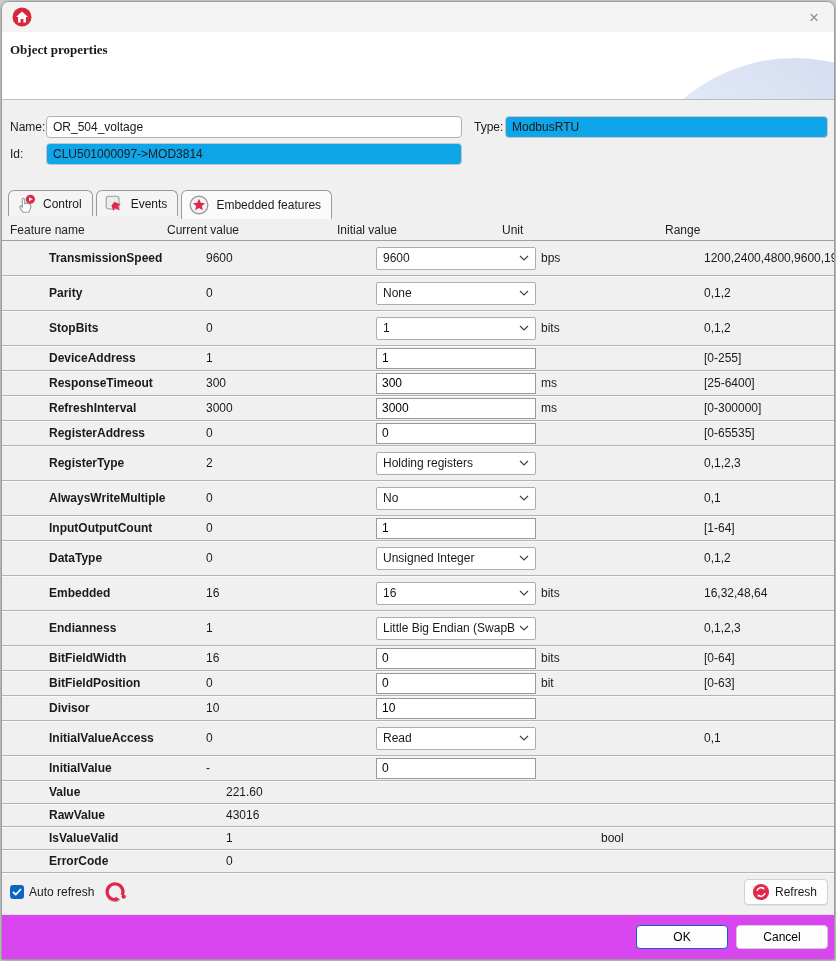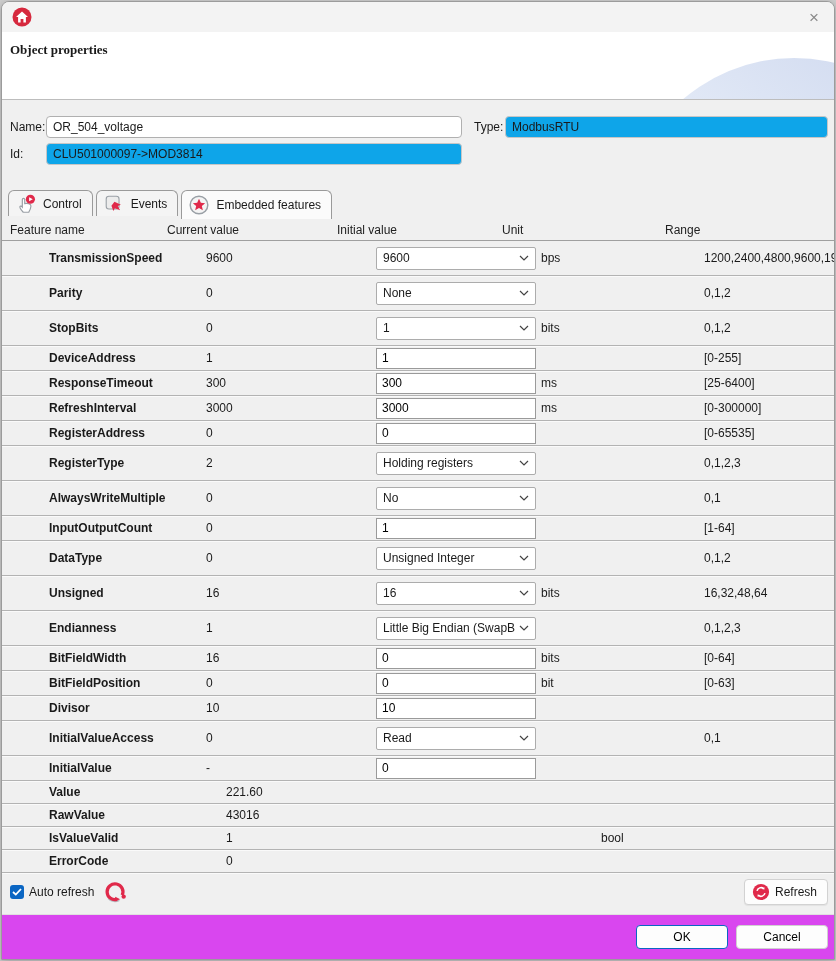--- a/index.html
+++ b/index.html
@@ -303,21 +303,21 @@
               <polyline points="1,1 5,5 9,1" fill="none" stroke="#444" stroke-width="1.2"></polyline>
             </svg>
           </div>
 
         </div>
         <div class="cell c-unit"></div>
         <div class="cell c-range">0,1,2</div>
       </div>
 
       <div class="trow row-tall">
-        <div class="cell c-name">Unsigned</div>
+        <div class="cell c-name">Embedded</div>
         <div class="cell c-current">16</div>
         <div class="cell c-initial">
           <div class="combo">
             <span class="combo-text">16</span>
             <svg class="chev" width="10" height="6" viewBox="0 0 10 6">
               <polyline points="1,1 5,5 9,1" fill="none" stroke="#444" stroke-width="1.2"></polyline>
             </svg>
           </div>
 
         </div>

